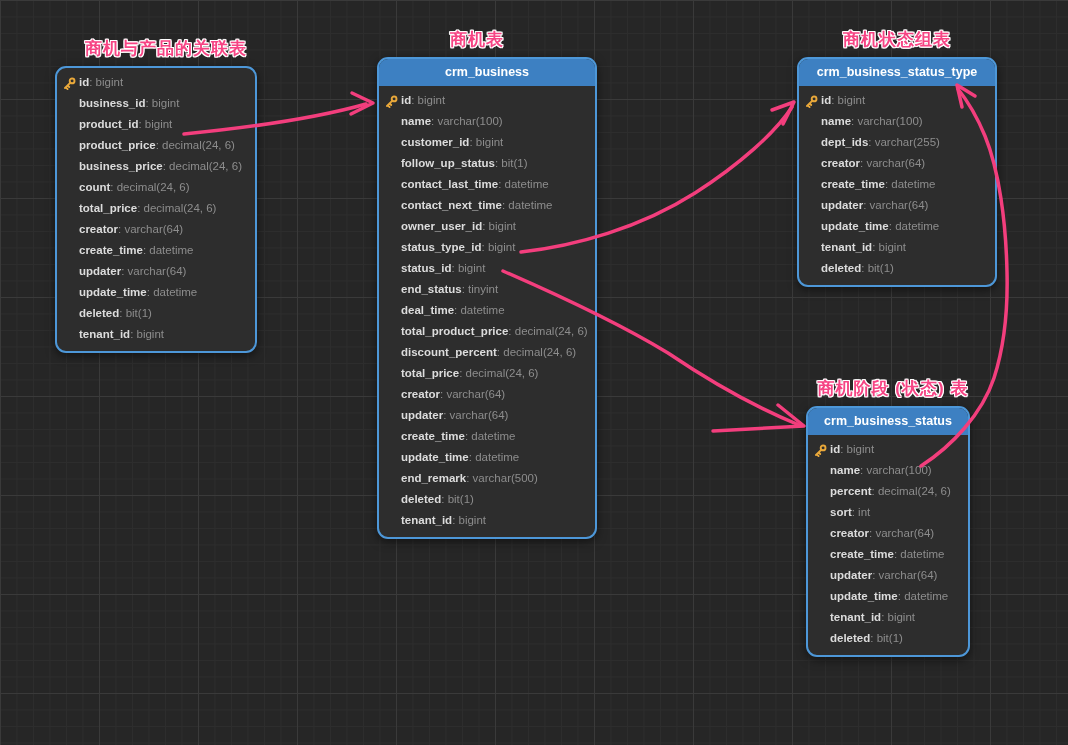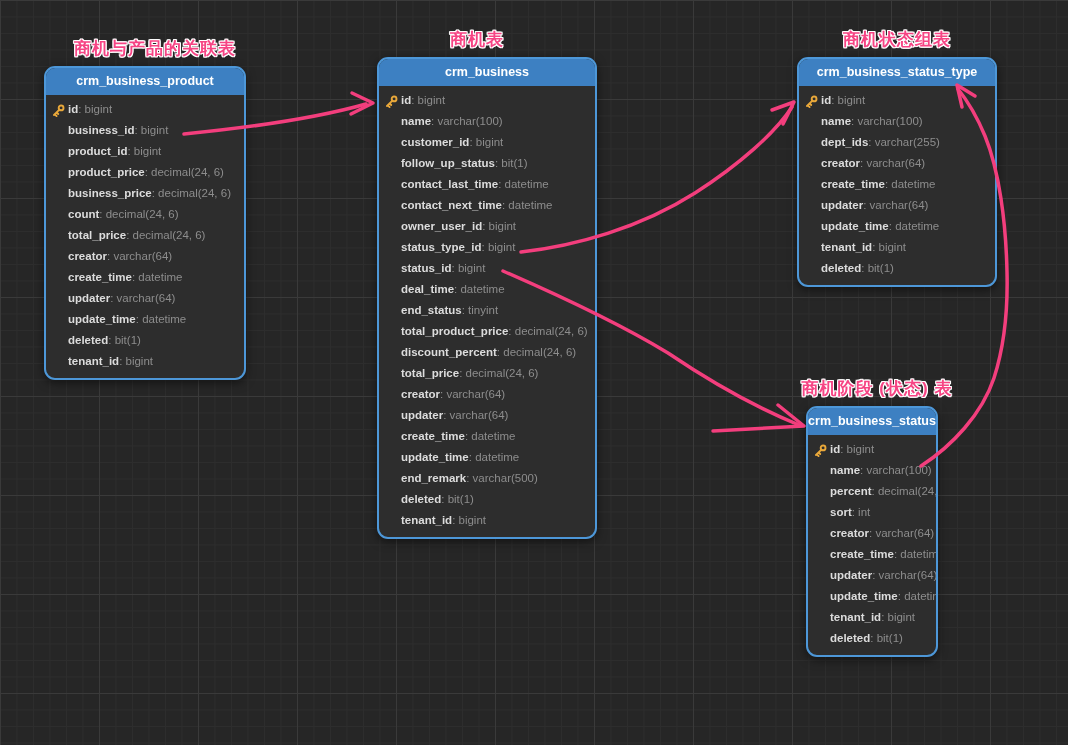--- a/index.html
+++ b/index.html
@@ -39,24 +39,23 @@
   }
   .field-row .key-wrap{position:absolute;left:6px;top:4px;width:13px;height:13px;}
   .fn{font-weight:bold;color:#dcdcdc;}
   .ft{color:#8d8d8d;}
   svg.arrows{position:absolute;left:0;top:0;z-index:5;pointer-events:none;}
   svg.arrows path{stroke:#f33e7d;stroke-width:3.5;fill:none;stroke-linecap:round;stroke-linejoin:round;}
 </style>
 </head>
 <body>
 
-<div class="table-group g0" style="left:44px;top:66px;width:202px">
+<div class="table-group g0" style="left:55px;top:66px;width:202px">
   <div class="table-title">商机与产品的关联表</div>
   <div class="table-card">
-    <div class="table-header">crm_business_product</div>
     <div class="table-body">
         <div class="field-row">
   <span class="key-wrap"><svg width="13" height="13" viewBox="0 0 13 13">
     <circle cx="9.1" cy="3.9" r="2.4" fill="none" stroke="#e9a83a" stroke-width="1.9"></circle>
     <path d="M7.4 5.6 L2 11 M2.7 10.3 L4.6 12.1 M4.6 8.4 L6.2 10" stroke="#e9a83a" stroke-width="1.9" fill="none" stroke-linecap="round"></path>
   </svg></span>
 <span class="fn">id</span><span class="ft">: bigint</span></div>
         <div class="field-row"><span class="fn">business_id</span><span class="ft">: bigint</span></div>
         <div class="field-row"><span class="fn">product_id</span><span class="ft">: bigint</span></div>
         <div class="field-row"><span class="fn">product_price</span><span class="ft">: decimal(24, 6)</span></div>
@@ -85,22 +84,22 @@
   </svg></span>
 <span class="fn">id</span><span class="ft">: bigint</span></div>
         <div class="field-row"><span class="fn">name</span><span class="ft">: varchar(100)</span></div>
         <div class="field-row"><span class="fn">customer_id</span><span class="ft">: bigint</span></div>
         <div class="field-row"><span class="fn">follow_up_status</span><span class="ft">: bit(1)</span></div>
         <div class="field-row"><span class="fn">contact_last_time</span><span class="ft">: datetime</span></div>
         <div class="field-row"><span class="fn">contact_next_time</span><span class="ft">: datetime</span></div>
         <div class="field-row"><span class="fn">owner_user_id</span><span class="ft">: bigint</span></div>
         <div class="field-row"><span class="fn">status_type_id</span><span class="ft">: bigint</span></div>
         <div class="field-row"><span class="fn">status_id</span><span class="ft">: bigint</span></div>
+        <div class="field-row"><span class="fn">end_status</span><span class="ft">: tinyint</span></div>
         <div class="field-row"><span class="fn">deal_time</span><span class="ft">: datetime</span></div>
-        <div class="field-row"><span class="fn">end_status</span><span class="ft">: tinyint</span></div>
         <div class="field-row"><span class="fn">total_product_price</span><span class="ft">: decimal(24, 6)</span></div>
         <div class="field-row"><span class="fn">discount_percent</span><span class="ft">: decimal(24, 6)</span></div>
         <div class="field-row"><span class="fn">total_price</span><span class="ft">: decimal(24, 6)</span></div>
         <div class="field-row"><span class="fn">creator</span><span class="ft">: varchar(64)</span></div>
         <div class="field-row"><span class="fn">updater</span><span class="ft">: varchar(64)</span></div>
         <div class="field-row"><span class="fn">create_time</span><span class="ft">: datetime</span></div>
         <div class="field-row"><span class="fn">update_time</span><span class="ft">: datetime</span></div>
         <div class="field-row"><span class="fn">end_remark</span><span class="ft">: varchar(500)</span></div>
         <div class="field-row"><span class="fn">deleted</span><span class="ft">: bit(1)</span></div>
         <div class="field-row"><span class="fn">tenant_id</span><span class="ft">: bigint</span></div>
@@ -124,21 +123,21 @@
         <div class="field-row"><span class="fn">creator</span><span class="ft">: varchar(64)</span></div>
         <div class="field-row"><span class="fn">create_time</span><span class="ft">: datetime</span></div>
         <div class="field-row"><span class="fn">updater</span><span class="ft">: varchar(64)</span></div>
         <div class="field-row"><span class="fn">update_time</span><span class="ft">: datetime</span></div>
         <div class="field-row"><span class="fn">tenant_id</span><span class="ft">: bigint</span></div>
         <div class="field-row"><span class="fn">deleted</span><span class="ft">: bit(1)</span></div>
       </div>
   </div>
 </div>
 
-<div class="table-group g3" style="left:806px;top:406px;width:132px">
+<div class="table-group g3" style="left:806px;top:406px;width:164px">
   <div class="table-title">商机阶段 (状态) 表</div>
   <div class="table-card">
     <div class="table-header">crm_business_status</div>
     <div class="table-body">
         <div class="field-row">
   <span class="key-wrap"><svg width="13" height="13" viewBox="0 0 13 13">
     <circle cx="9.1" cy="3.9" r="2.4" fill="none" stroke="#e9a83a" stroke-width="1.9"></circle>
     <path d="M7.4 5.6 L2 11 M2.7 10.3 L4.6 12.1 M4.6 8.4 L6.2 10" stroke="#e9a83a" stroke-width="1.9" fill="none" stroke-linecap="round"></path>
   </svg></span>
 <span class="fn">id</span><span class="ft">: bigint</span></div>

